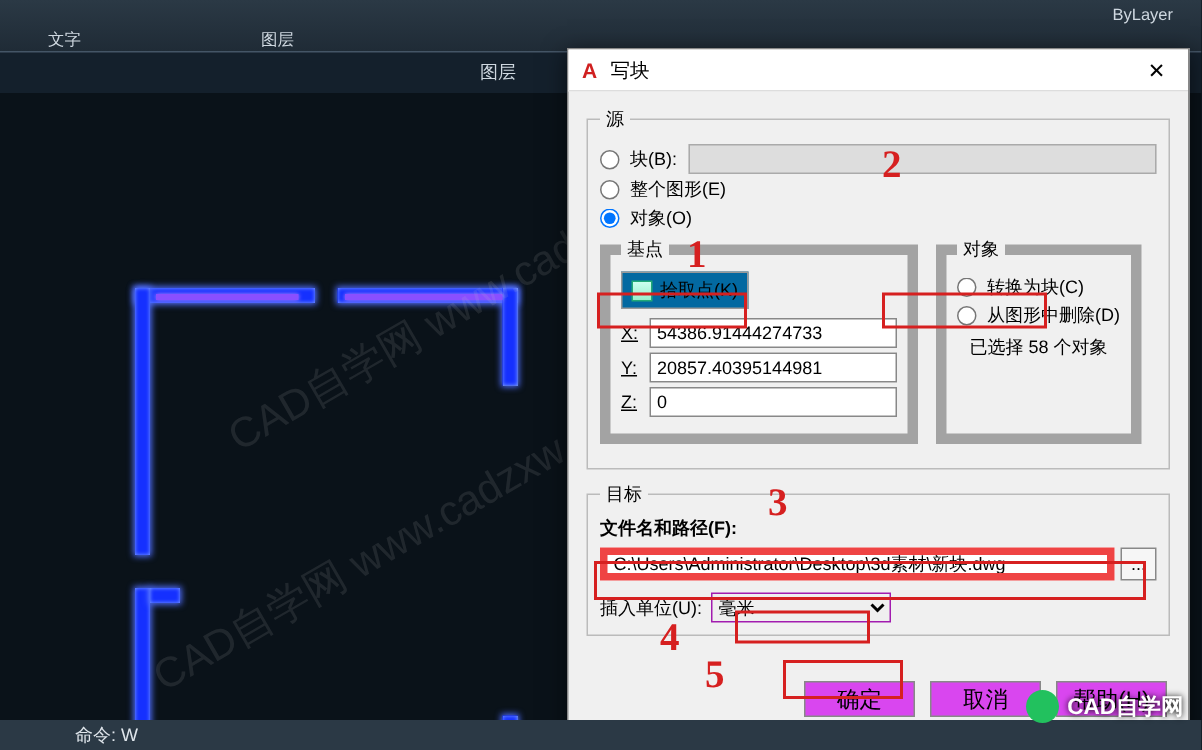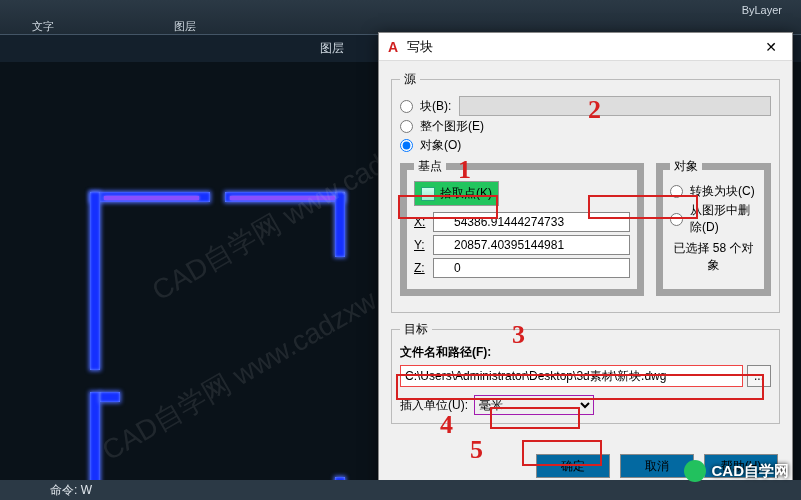--- a/index.html
+++ b/index.html
@@ -36,35 +36,35 @@
   .dlg .titlebar .close { width:30px; text-align:center; font-size:14px; cursor:pointer;}
   .dlg .body { padding:10px 12px 12px 12px;}
   fieldset { border:1px solid #bbb; margin-bottom:8px; padding:6px 8px 8px 8px;}
   legend { padding:0 4px; font-size:12px;}
   .twocol { display:flex; gap:12px;}
   fieldset.inner { border:7px solid #a3a3a3; padding:6px 7px 8px 7px;}
   .radio-row { display:flex; align-items:center; gap:4px; margin:2px 0;}
   .radio-row input { margin-right:3px;}
   .graycombo { flex:1; height:20px; background:#ddd; border:1px solid #aaa; margin-left:4px;}
   .btnrow { display:flex; align-items:center; gap:6px; margin-bottom:6px;}
-  .pickbtn { display:flex; align-items:center; gap:5px; padding:3px 6px; border:1px solid #999; background:#22c55e; cursor:pointer;}
+  .pickbtn { display:flex; align-items:center; gap:5px; padding:3px 6px; border:1px solid #999; background:#0369a1; cursor:pointer;}
   .pickbtn .ico { width:14px; height:14px; display:inline-block; border:1px solid #2a7; background:linear-gradient(#cfe,#9ec);}
   .pickbtn.sel .ico{ background:linear-gradient(#8f6,#5c3);}
   .coordrow { display:flex; align-items:center; gap:5px; margin:3px 0;}
   .coordrow label { width:14px; text-decoration:underline;}
-  .coordrow input { flex:1; height:20px; border:1px solid #888; padding:0 20px; font-size:12px;}
+  .coordrow input { flex:1; height:20px; border:1px solid #888; padding:0 4px; font-size:12px;}
   .objgroup .radio-row { margin:2px 0;}
   .selcount { margin-top:4px; text-align:center;}
   .pathrow { display:flex; gap:4px; align-items:center;}
-  .pathrow input { flex:1; height:22px; border:1px solid #ef4444; padding:0 4px; font-size:12px;}
+  .pathrow input { flex:1; height:22px; border:5px solid #ef4444; padding:0 4px; font-size:12px;}
   .pathrow .browse { width:24px; height:22px; border:1px solid #888; background:#f6f6f6; cursor:pointer; text-align:center; line-height:20px;}
   .unitrow { display:flex; align-items:center; gap:6px; margin-top:8px;}
   .unitrow select { width:120px; height:20px; border:1px solid #a21caf; font-size:12px;}
   .dlg .footer { display:flex; justify-content:flex-end; gap:10px; padding:10px 14px 14px 0;}
-  .dlg .footer button { width:74px; height:24px; border:1px solid #888; background:#0369a1; cursor:pointer; font-size:12px;}
+  .dlg .footer button { width:74px; height:24px; border:1px solid #888; background:#d946ef; cursor:pointer; font-size:15px;}
   
   .ann { position:absolute; border:2px solid #d62020; pointer-events:none;}
   .annline { position:absolute; color:#d62020; font-family:"Comic Sans MS",cursive; font-size:26px; font-weight:bold; pointer-events:none;}
   
   .wm { position:absolute; color:rgba(200,200,200,.12); font-size:28px; transform:rotate(-30deg); pointer-events:none; font-weight:500;}
   .wechat { position:absolute; right:12px; bottom:18px; display:flex; align-items:center; gap:6px; color:#fff; font-size:15px; font-weight:bold; text-shadow:0 0 4px #000;}
   .wechat .bubble{ width:22px; height:22px; background:#22c15e; border-radius:50%; position:relative;}
   .qsicon { width:20px;height:20px;border:1px solid #999;background:#f6f6f6;cursor:pointer;display:flex;align-items:center;justify-content:center;}
   .lab { margin-bottom:4px;font-weight:bold;}
 </style>

